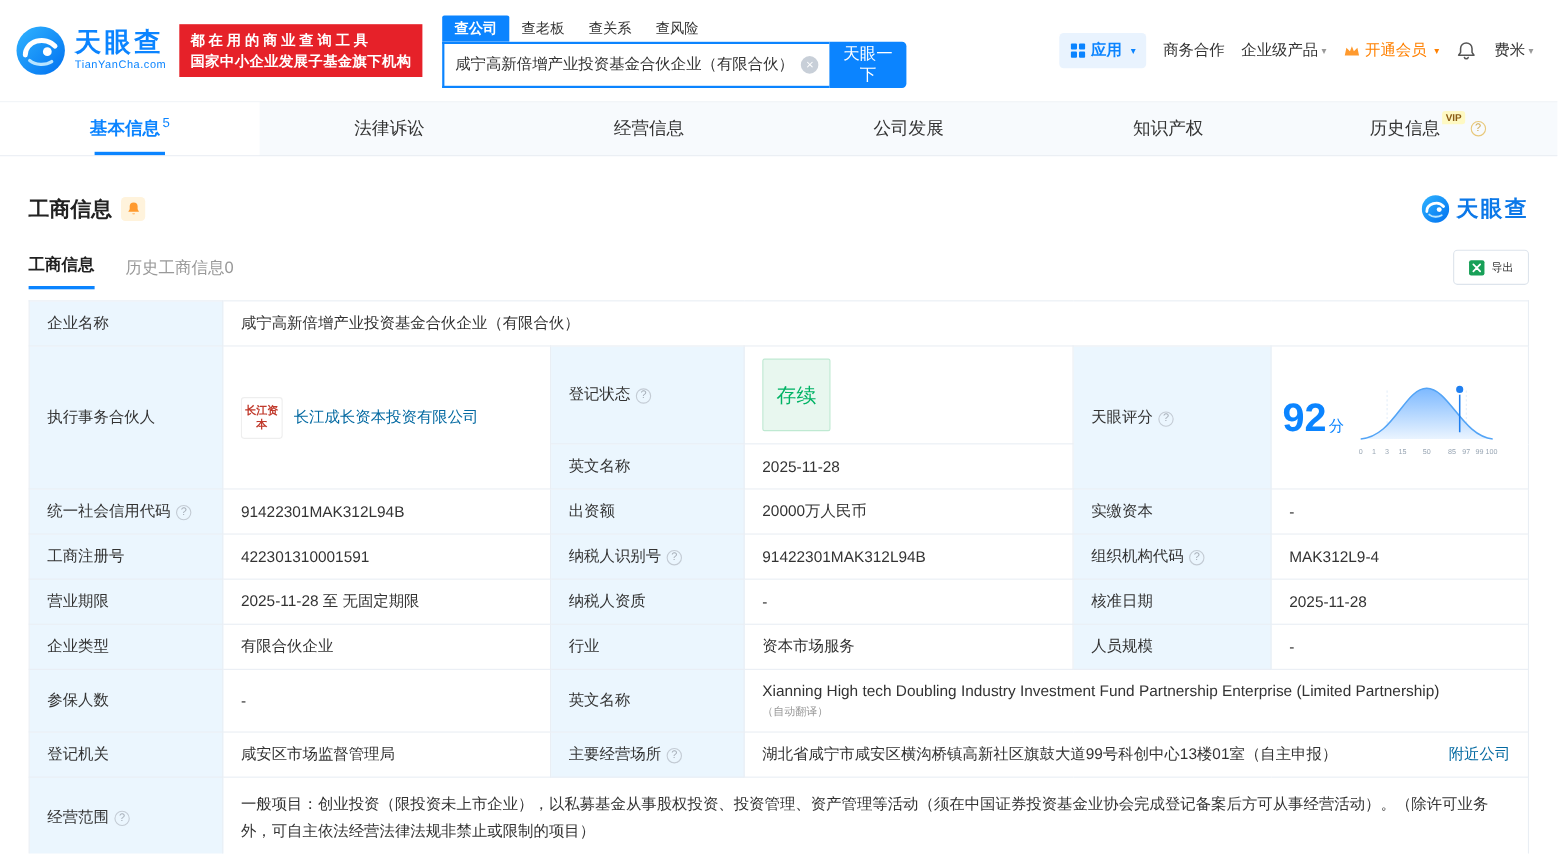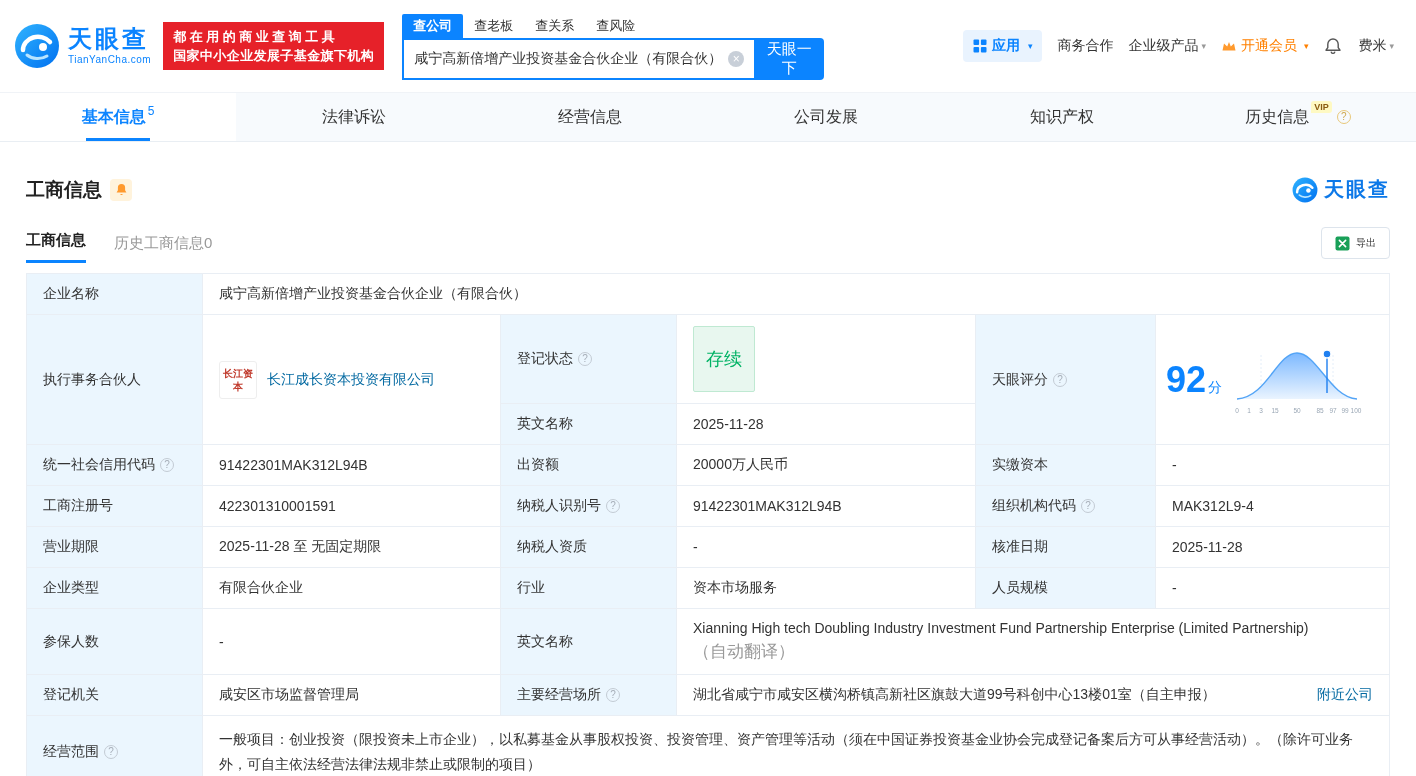--- a/index.html
+++ b/index.html
@@ -61,21 +61,21 @@
   .link { color:#0369a1; text-decoration:none; cursor:pointer; }
   .badge-green { display:inline-block; background:#e8f7ef; color:#00b365; border:1px solid #bfe9d2; padding:20px 12px; border-radius:2px; font-size:18px; }
   .partner-inner { display:flex; align-items:center; }
   .plogo { display:inline-flex; flex-shrink:0; width:38px; height:38px; border:1px solid #eee; border-radius:3px; align-items:center; justify-content:center; font-size:10px; color:#c0392b; text-align:center; line-height:13px; margin-right:10px; padding:2px; font-weight:bold; }
   .score-cell { padding:5px 10px; }
   .score-wrap { display:flex; align-items:center; gap:8px; }
   .score-big { font-size:36px; font-weight:bold; color:#0b84ff; }
   .score-unit { font-size:14px; color:#0b84ff; margin-left:2px; }
   .score-chart { width:134px; height:78px; }
   .axis-num { font-size:6.5px; fill:#9aa7b5; }
-  .en-note { color:#999; margin-top:4px; font-size:17px; }
+  .en-note { color:#999; margin-top:4px; font-size:10px; }
   .addr-inner { display:flex; align-items:center; }
   .addr-text { flex:1; padding-right:20px; }
   .scope-text { line-height:25px; }
   .bottom-line { border-top:1px solid #ebedf0; margin-top:12px; height:8px; }
 </style>
 </head>
 <body>
 
 <header class="header">
   <div class="logo">

